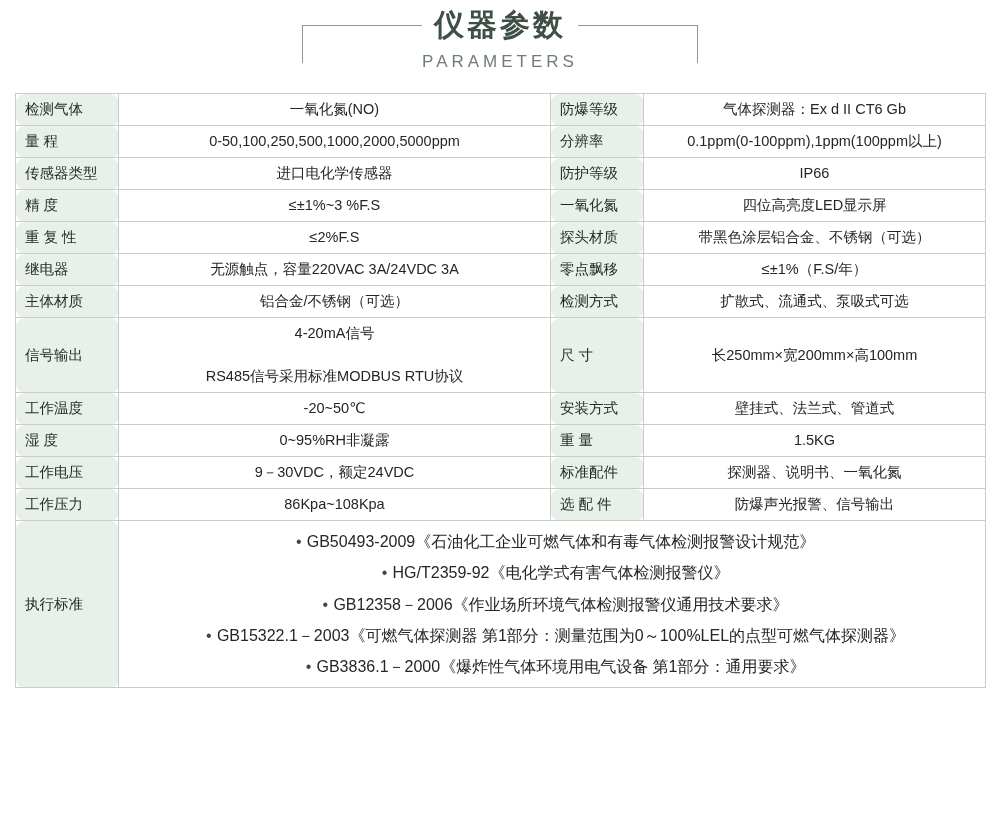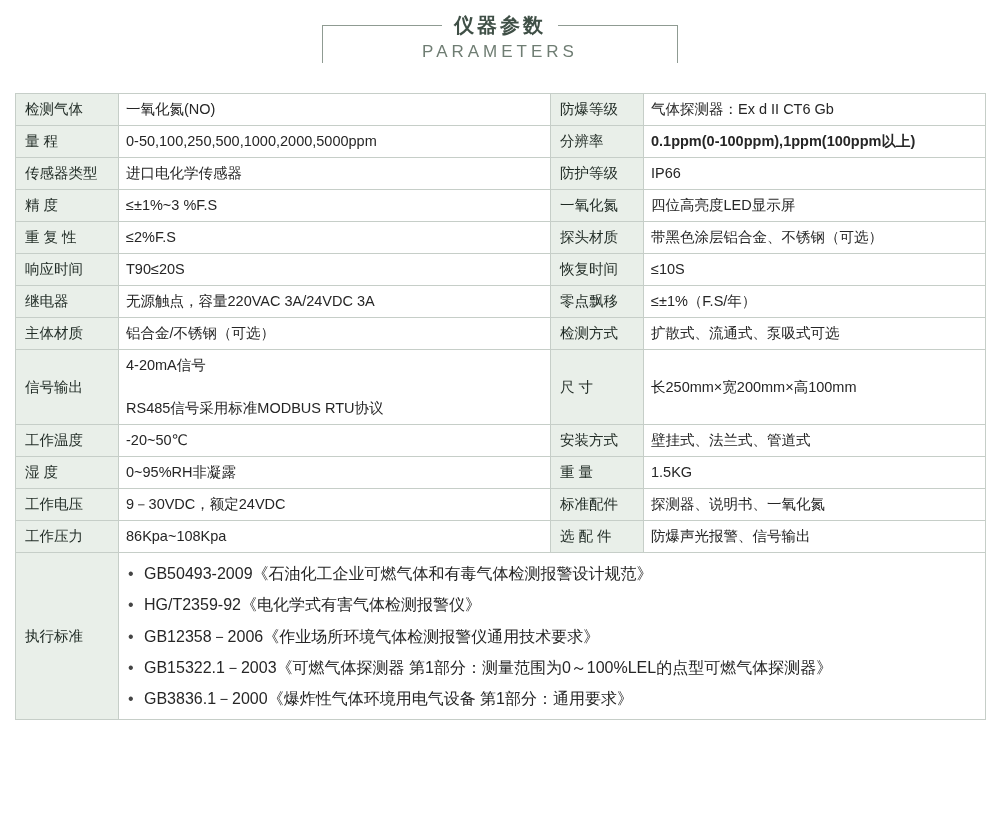--- a/index.html
+++ b/index.html
@@ -47,29 +47,29 @@
     position: absolute;
     width: 1px;
     height: 38px;
     background: #8f9b92;
     top: 0;
   }
   .rule-seg.left::before { left: 0; }
   .rule-seg.right::after { right: 0; }
 
   .title-cn {
-    font-size: 20px;
+    font-size: 30px;
     font-weight: bold;
     color: #3f4f46;
     letter-spacing: 3px;
     padding: 0 12px;
     line-height: 1;
   }
   .title-en {
-    margin-top: 6px;
+    margin-top: 16px;
     font-size: 17px;
     color: #6f7d73;
     letter-spacing: 4px;
   }
 
   
   .spec-table {
     position: absolute;
     left: 15px;
     top: 93px;
@@ -77,28 +77,30 @@
     border-collapse: collapse;
     table-layout: fixed;
   }
   .spec-table td {
     border: 1px solid #c6cec8;
     font-size: 14.5px;
     line-height: 1.45;
     vertical-align: middle;
     padding: 5px 7px;
     color: #262626;
+    text-align: center;
   }
   td.label {
     background: #e9efe9;
     color: #1f2a24;
     text-align: left;
     white-space: nowrap;
     padding-left: 9px;
     padding-right: 5px;
+    border-radius: 9px;
   }
   td.value {
     background: #ffffff;
   }
   .col-l1 { width: 103px; }
   .col-v1 { width: 432px; }
   .col-l2 { width: 93px; }
   .col-v2 { width: 342px; }
 
   .sig-line { display: block; }
@@ -112,21 +114,20 @@
     font-size: 16px;
     white-space: nowrap;
   }
   .std-item .bullet {
     display: inline-block;
     width: 16px;
     color: #444;
   }
   .res-multi {
     line-height: 1.5;
-    font-weight: bold;
   }
 </style>
 </head>
 <body>
 
 <div class="page">
 
   <div class="title-wrap">
     <div class="title-rule-row">
       <span class="rule-seg left"></span>
@@ -168,26 +169,20 @@
         <td class="label">一氧化氮</td>
         <td class="value">四位高亮度LED显示屏</td>
       </tr>
       <tr>
         <td class="label">重 复 性</td>
         <td class="value">≤2%F.S</td>
         <td class="label">探头材质</td>
         <td class="value">带黑色涂层铝合金、不锈钢（可选）</td>
       </tr>
       <tr>
-        <td class="label">响应时间</td>
-        <td class="value">T90≤20S</td>
-        <td class="label">恢复时间</td>
-        <td class="value">≤10S</td>
-      </tr>
-      <tr>
         <td class="label">继电器</td>
         <td class="value">无源触点，容量220VAC 3A/24VDC 3A</td>
         <td class="label">零点飘移</td>
         <td class="value">≤±1%（F.S/年）</td>
       </tr>
       <tr>
         <td class="label">主体材质</td>
         <td class="value">铝合金/不锈钢（可选）</td>
         <td class="label">检测方式</td>
         <td class="value">扩散式、流通式、泵吸式可选</td>

